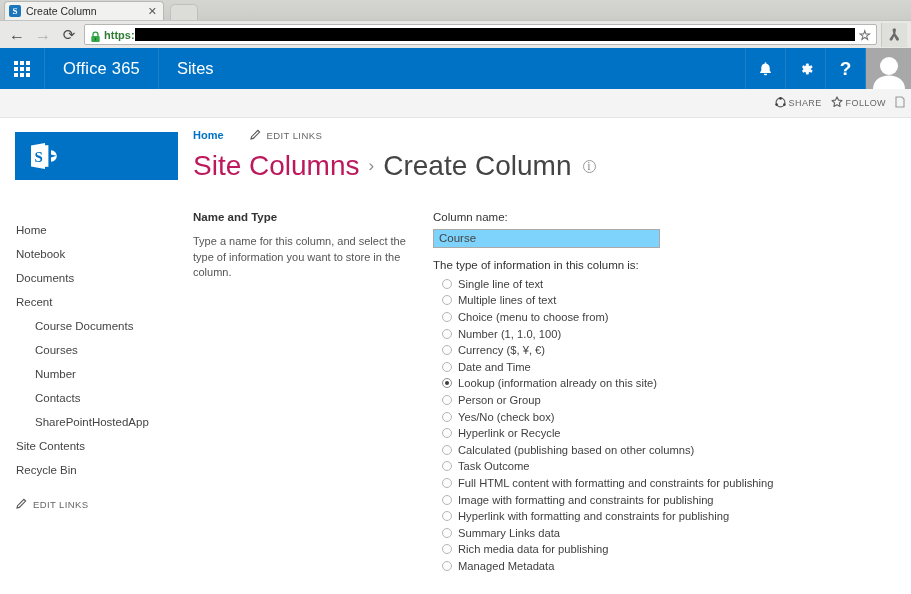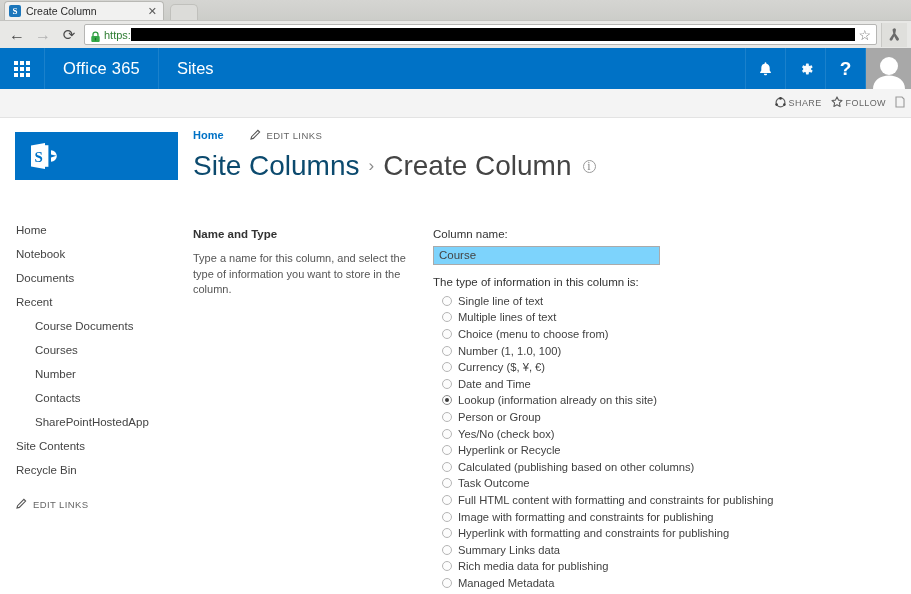--- a/index.html
+++ b/index.html
@@ -99,20 +99,21 @@
     flex: 1;
     height: 21px;
     margin: 0 4px 0 2px;
     background: #ffffff;
     border: 1px solid #b6b6b4;
     border-radius: 2px;
     display: flex;
     align-items: center;
     padding: 0 3px;
     overflow: hidden;
+    font-weight: bold;
   }
   #lock-icon {
     width: 11px; height: 12px;
     flex: none;
     margin: 0 3px 0 2px;
   }
   #url-scheme {
     font-size: 11px;
     color: #2e7d32;
     flex: none;
@@ -291,40 +292,40 @@
     padding-left: 8px;
     margin-top: 4px;
     font-size: 28px;
     font-weight: 300;
     color: #444444;
     display: flex;
     align-items: center;
     gap: 9px;
     white-space: nowrap;
   }
-  #title-parent { cursor: pointer; color: #0c4a6e; }
+  #title-parent { cursor: pointer; color: #be185d; }
   #title-sep { font-size: 17px; color: #8a8a8a; }
   #title-current { color: #444444; }
   #title-info {
     font-size: 12px;
     color: #888888;
     border: 1px solid #9a9a9a;
     border-radius: 50%;
     width: 13px; height: 13px;
     line-height: 11px;
     text-align: center;
     font-family: "Liberation Serif", serif;
     cursor: pointer;
     margin-left: 2px;
   }
 
   
   #form-area {
     display: flex;
-    margin-top: 46px;
+    margin-top: 29px;
     padding-left: 8px;
   }
   #form-desc {
     width: 240px;
     flex: none;
     padding-right: 18px;
   }
   #form-desc-title {
     font-size: 11.5px;
     font-weight: bold;

